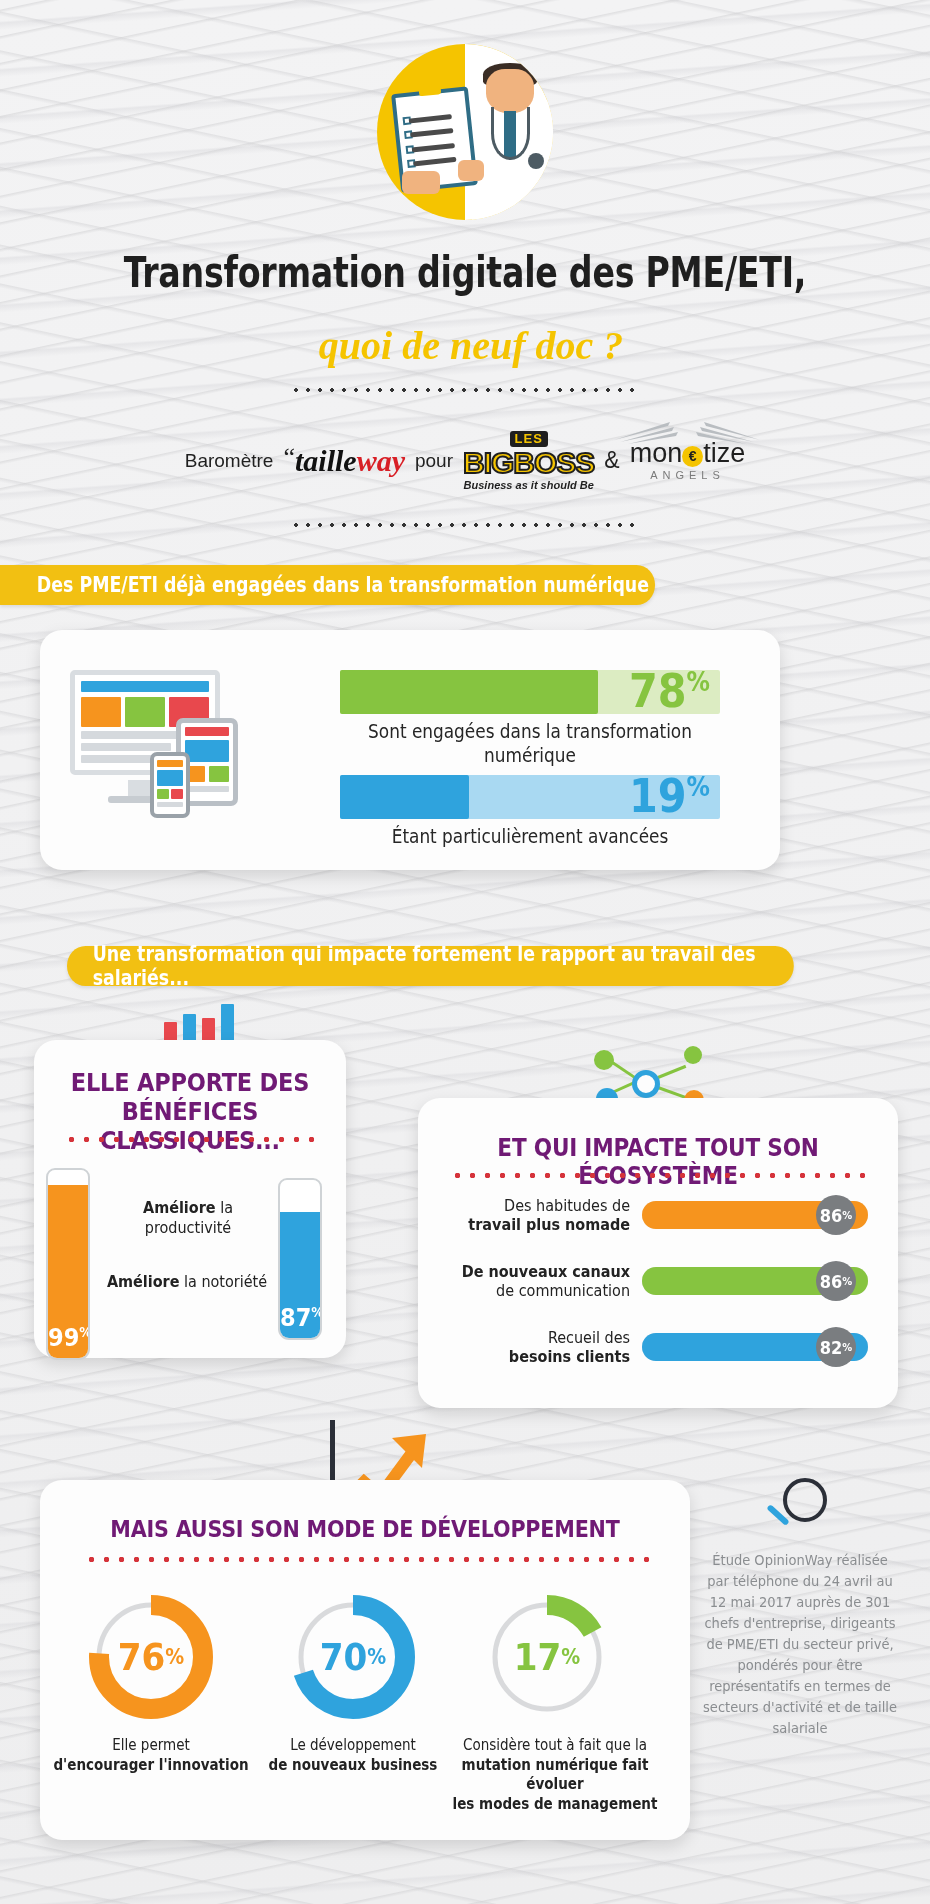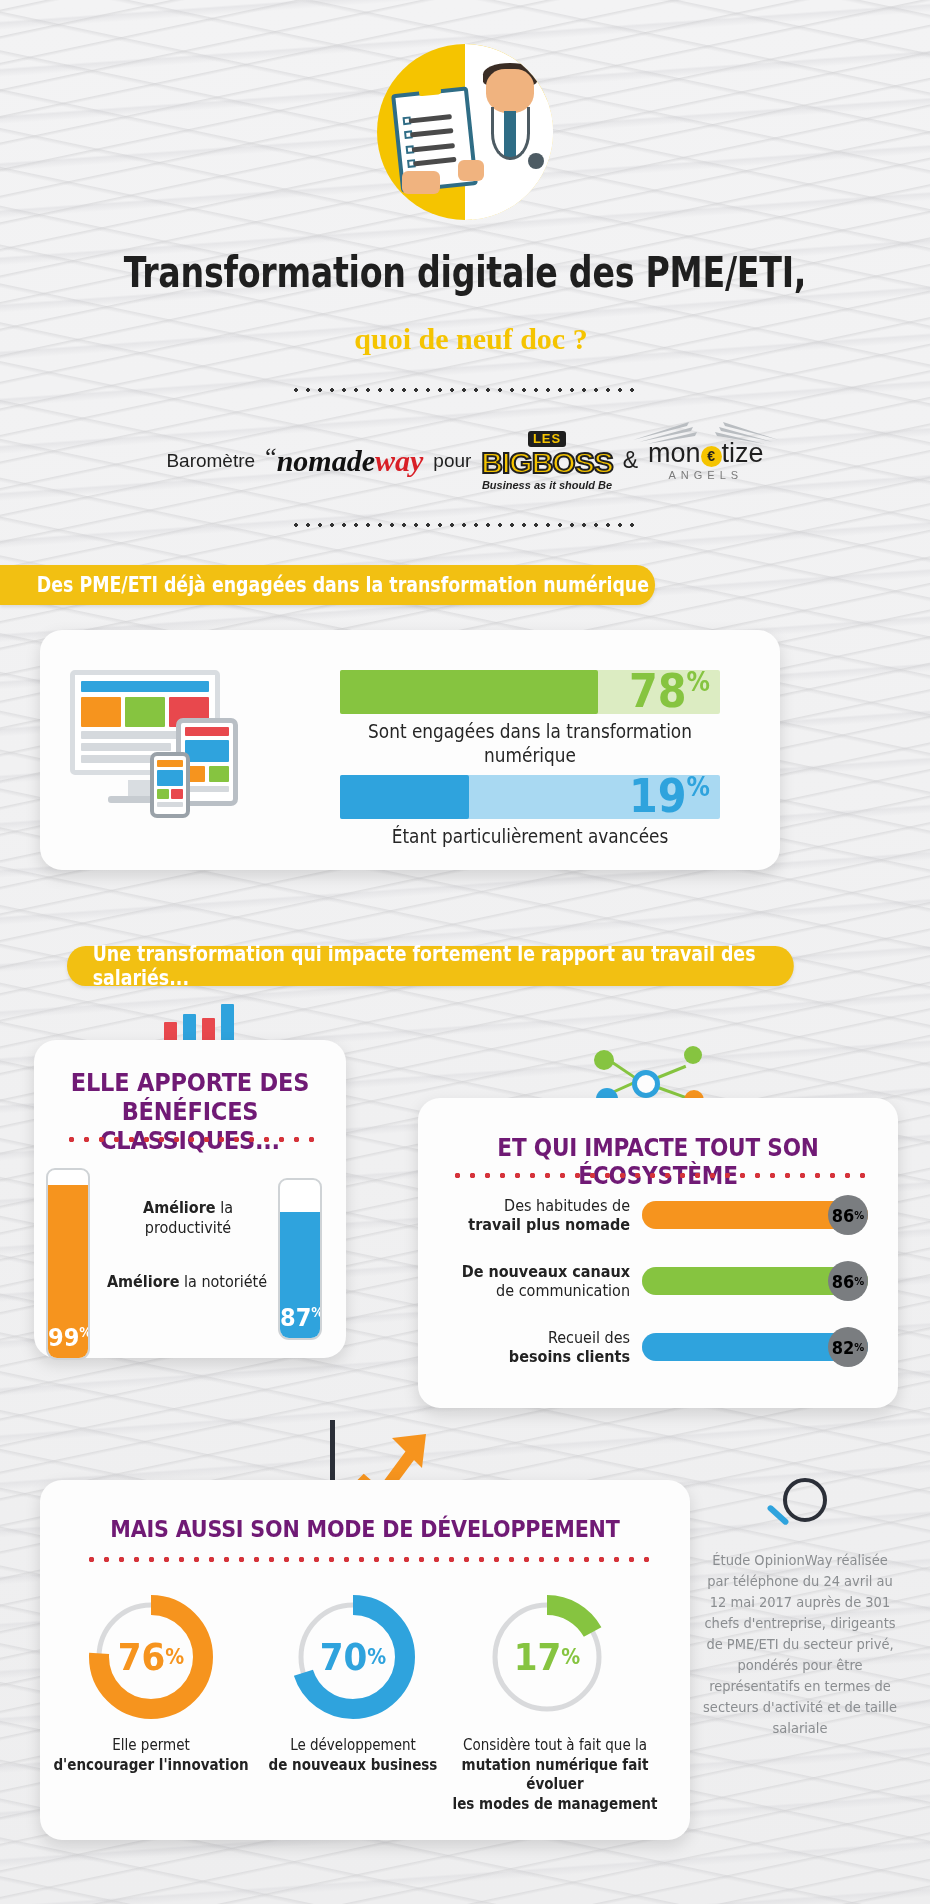--- a/index.html
+++ b/index.html
@@ -81,21 +81,21 @@
     text-align: center;
     font-family: "Liberation Sans Narrow", "DejaVu Sans Condensed", "Liberation Sans", sans-serif;
     font-weight: bold; font-size: 42px; color: #1f1f1f;
     letter-spacing: -0.3px;
     transform: scaleX(0.88); transform-origin: center;
   }
   .subtitle {
     position: absolute; left: 0; top: 322px; width: 930px;
     text-align: center;
     font-family: "Liberation Serif", serif;
-    font-weight: bold; font-size: 30px; color: #f5c400; padding-left: 12px;
+    font-style: italic; font-weight: bold; font-size: 40px; color: #f5c400; padding-left: 12px;
   }
   .dots-row {
     position: absolute; left: 290px; width: 350px; height: 6px;
     background-image: radial-gradient(circle, #333 1.7px, rgba(0,0,0,0) 2px);
     background-size: 12px 6px; background-repeat: repeat-x;
   }
   .dots-row.top { top: 387px; }
   .dots-row.bot { top: 522px; }
 
   .logo-row {
@@ -226,23 +226,23 @@
   .eco-row { position: absolute; display: flex; align-items: center; }
   .eco-lab {
     width: 196px; text-align: right; font-size: 16px; color: #222; line-height: 1.2;
     font-family: "Liberation Sans Narrow", "DejaVu Sans Condensed", "Liberation Sans", sans-serif;
     padding-right: 12px;
   }
   .eco-bar { position: relative; width: 226px; height: 28px; }
   .eco-bar .trk { position: absolute; left: 0; top: 0; width: 100%; height: 100%; background: #e8e8e8; border-radius: 14px; }
   .eco-bar .fil { position: absolute; left: 0; top: 0; height: 100%; border-radius: 14px; }
   .eco-badge {
-    position: absolute; right: 0; top: 50%; transform: translateY(-50%);
+    position: absolute; right: 12px; top: 50%; transform: translateY(-50%);
     width: 40px; height: 40px; border-radius: 50%; background: #7a7d80;
-    color: #000000; font-weight: bold; font-size: 18px;
+    color: #ffffff; font-weight: bold; font-size: 18px;
     display: flex; align-items: center; justify-content: center;
     font-family: "Liberation Sans Narrow", "DejaVu Sans Condensed", "Liberation Sans", sans-serif;
   }
   .eco-badge sup { font-size: 11px; }
 
   
   .growth { position: absolute; left: 322px; top: 1420px; width: 120px; height: 100px; }
   .growth .axis-v { position: absolute; left: 8px; top: 0; width: 5px; height: 92px; background: #2b2f38; }
   .growth .axis-h { position: absolute; left: 8px; bottom: 0; width: 106px; height: 5px; background: #2b2f38; }
 
@@ -300,21 +300,21 @@
   </div>
 
   <div class="title">Transformation digitale des PME/ETI,</div>
   <div class="subtitle">quoi de neuf doc ?</div>
 
   <div class="dots-row top"></div>
 
   <div class="logo-row">
     <span class="lbl-barometre">Baromètre</span>
     <span>
-      <span class="ow-quote">“</span><span class="ow-opinion">nomade</span><span class="ow-way">way</span>
+      <span class="ow-quote">“</span><span class="ow-opinion">taille</span><span class="ow-way">way</span>
     </span>
     <span class="lbl-pour">pour</span>
     <span class="bb-wrap">
       <span class="bb-les">LES</span><br>
       <span class="bb-main">BIGBOSS</span>
       <div class="bb-sub">Business as it should Be</div>
     </span>
     <span class="amp">&amp;</span>
     <span class="ma-wrap">
       <svg class="ma-wings" viewBox="0 0 150 26">

